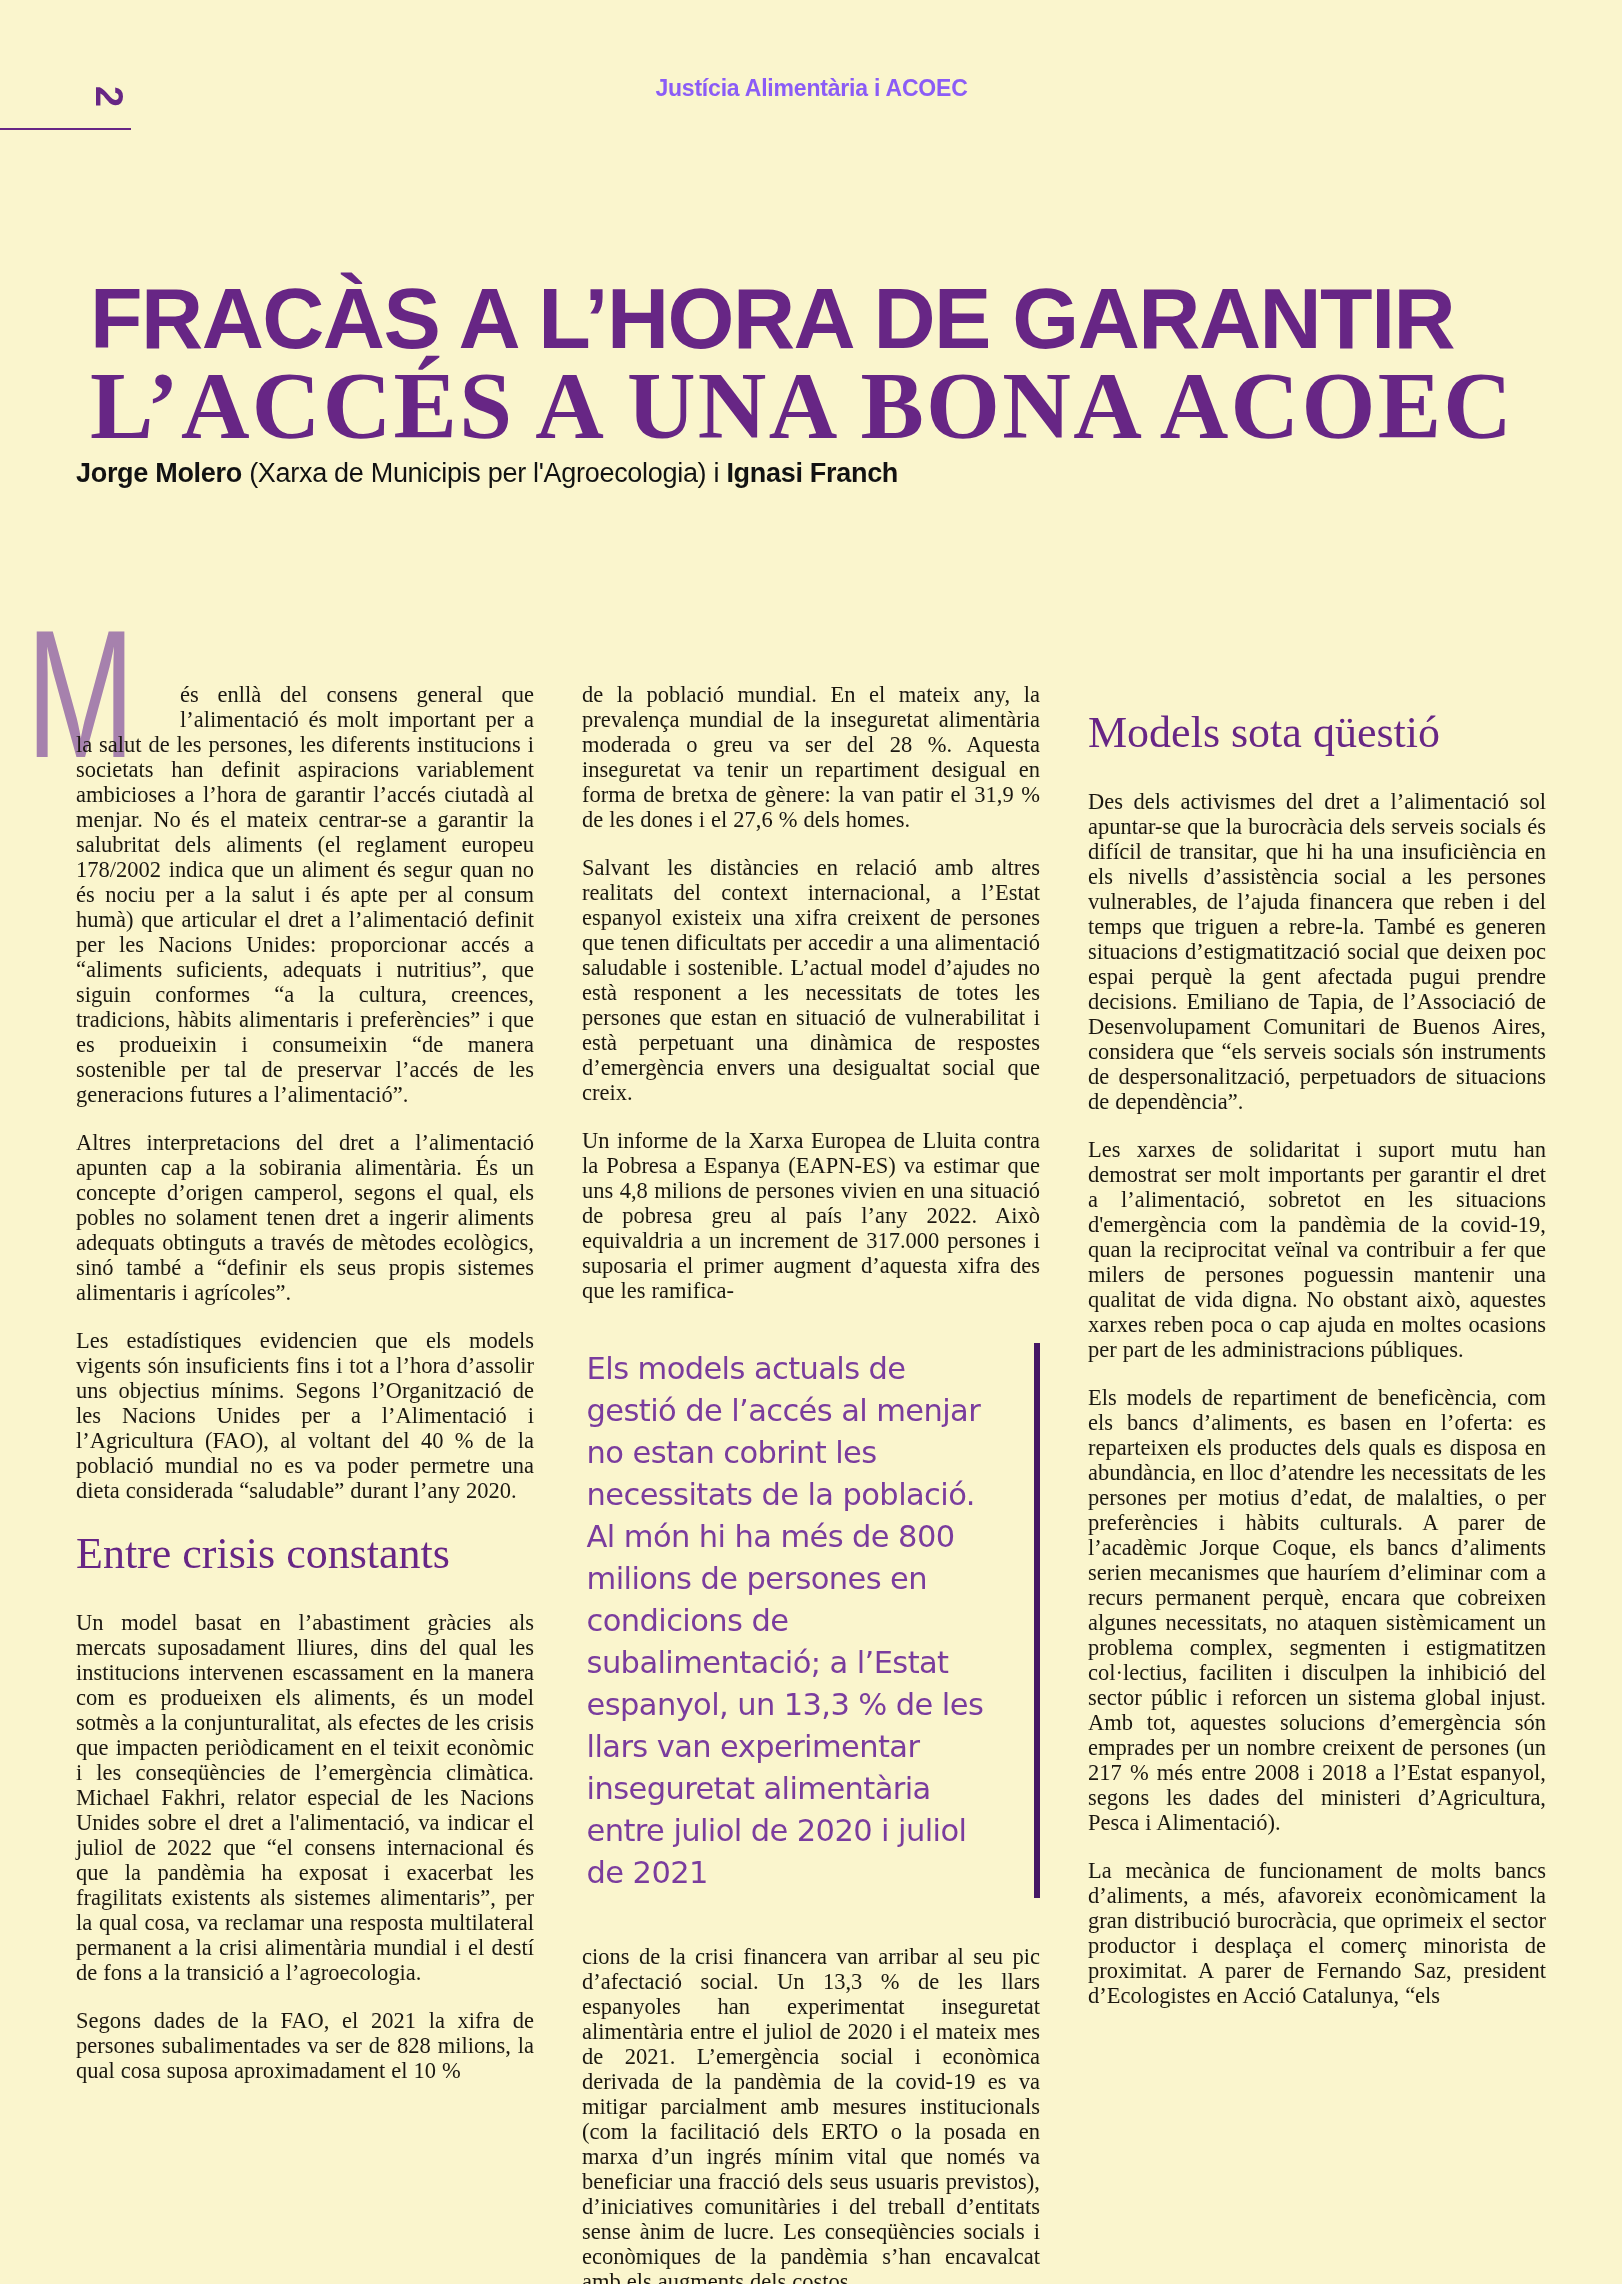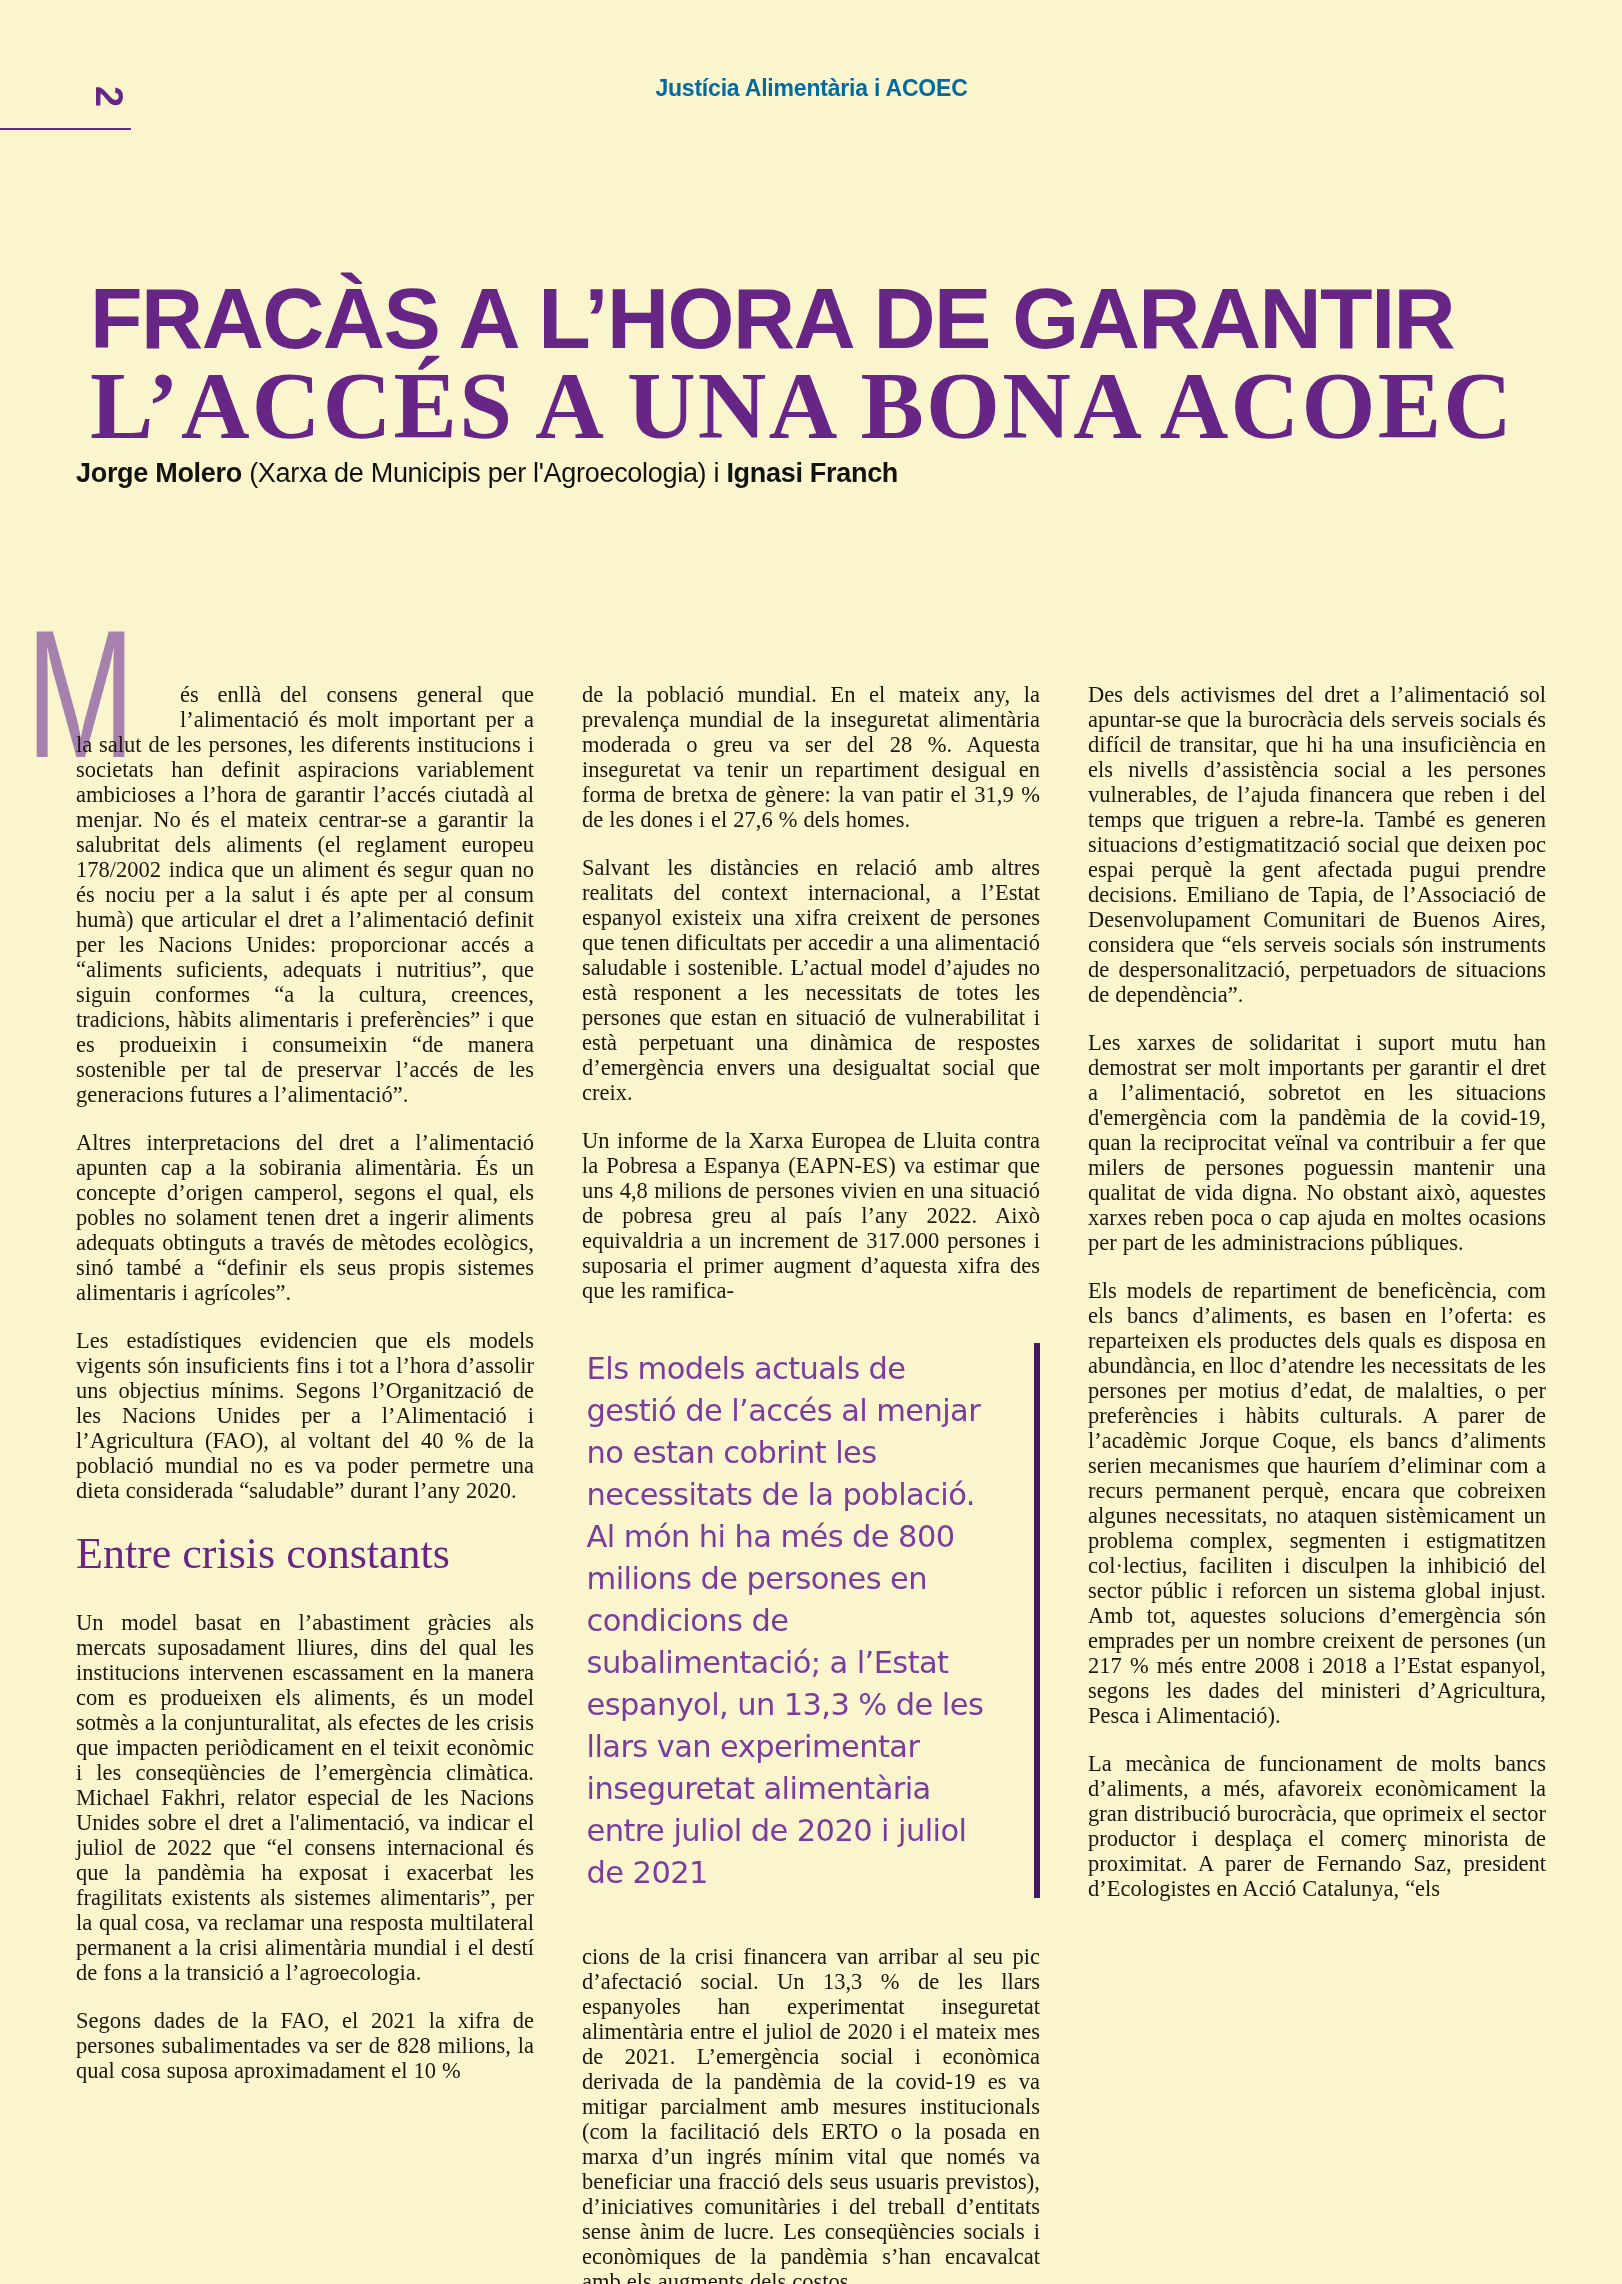--- a/index.html
+++ b/index.html
@@ -9,21 +9,21 @@
     font-family:"Liberation Serif", serif;
     color:#1b1710;
     position:relative;
     overflow:hidden;
   }
   .running-header{
     position:absolute;top:75px;left:0;width:100%;
     text-align:center;
     font-family:"Liberation Sans", sans-serif;
     font-weight:bold;font-size:23px;letter-spacing:-0.2px;
-    color:#0369a1;
+    color:#8b5cf6;
   }
   .page-number{
     position:absolute;left:90px;top:78px;width:37px;height:37px;
     font-family:"Liberation Sans", sans-serif;
     font-weight:bold;font-size:38px;line-height:37px;text-align:center;
     color:#672685;
     transform:rotate(90deg);
   }
   .page-number-rule{
     position:absolute;left:0;top:128px;width:131px;height:2.3px;
@@ -125,20 +125,21 @@
 
   <div class="col">
     <p class="body-para">de la població mundial. En el mateix any, la prevalença mundial de la inseguretat alimentària moderada o greu va ser del 28 %. Aquesta inseguretat va tenir un repartiment desigual en forma de bretxa de gènere: la van patir el 31,9 % de les dones i el 27,6 % dels homes.</p>
     <p class="body-para">Salvant les distàncies en relació amb altres realitats del context internacional, a l’Estat espanyol existeix una xifra creixent de persones que tenen dificultats per accedir a una alimentació saludable i sostenible. L’actual model d’ajudes no està responent a les necessitats de totes les persones que estan en situació de vulnerabilitat i està perpetuant una dinàmica de respostes d’emergència envers una desigualtat social que creix.</p>
     <p class="body-para">Un informe de la Xarxa Europea de Lluita contra la Pobresa a Espanya (EAPN-ES) va estimar que uns 4,8 milions de persones vivien en una situació de pobresa greu al país l’any 2022. Això equivaldria a un increment de 317.000 persones i suposaria el primer augment d’aquesta xifra des que les ramifica-</p>
     <blockquote class="pull-quote">Els models actuals de gestió de l’accés al menjar no estan cobrint les necessitats de la població. Al món hi ha més de 800 milions de persones en condicions de subalimentació; a l’Estat espanyol, un 13,3 % de les llars van experimentar inseguretat alimentària entre juliol de 2020 i juliol de 2021</blockquote>
     <p class="body-para">cions de la crisi financera van arribar al seu pic d’afectació social. Un 13,3 % de les llars espanyoles han experimentat inseguretat alimentària entre el juliol de 2020 i el mateix mes de 2021. L’emergència social i econòmica derivada de la pandèmia de la covid-19 es va mitigar parcialment amb mesures institucionals (com la facilitació dels ERTO o la posada en marxa d’un ingrés mínim vital que només va beneficiar una fracció dels seus usuaris previstos), d’iniciatives comunitàries i del treball d’entitats sense ànim de lucre. Les conseqüències socials i econòmiques de la pandèmia s’han encavalcat amb els augments dels costos</p>
   </div>
 
   <div class="col">
+    <h2 class="section-heading">Models sota qüestió</h2>
     <p class="body-para">Des dels activismes del dret a l’alimentació sol apuntar-se que la burocràcia dels serveis socials és difícil de transitar, que hi ha una insuficiència en els nivells d’assistència social a les persones vulnerables, de l’ajuda financera que reben i del temps que triguen a rebre-la. També es generen situacions d’estigmatització social que deixen poc espai perquè la gent afectada pugui prendre decisions. Emiliano de Tapia, de l’Associació de Desenvolupament Comunitari de Buenos Aires, considera que “els serveis socials són instruments de despersonalització, perpetuadors de situacions de dependència”.</p>
     <p class="body-para">Les xarxes de solidaritat i suport mutu han demostrat ser molt importants per garantir el dret a l’alimentació, sobretot en les situacions d'emergència com la pandèmia de la covid-19, quan la reciprocitat veïnal va contribuir a fer que milers de persones poguessin mantenir una qualitat de vida digna. No obstant això, aquestes xarxes reben poca o cap ajuda en moltes ocasions per part de les administracions públiques.</p>
     <p class="body-para">Els models de repartiment de beneficència, com els bancs d’aliments, es basen en l’oferta: es reparteixen els productes dels quals es disposa en abundància, en lloc d’atendre les necessitats de les persones per motius d’edat, de malalties, o per preferències i hàbits culturals. A parer de l’acadèmic Jorque Coque, els bancs d’aliments serien mecanismes que hauríem d’eliminar com a recurs permanent perquè, encara que cobreixen algunes necessitats, no ataquen sistèmicament un problema complex, segmenten i estigmatitzen col·lectius, faciliten i disculpen la inhibició del sector públic i reforcen un sistema global injust. Amb tot, aquestes solucions d’emergència són emprades per un nombre creixent de persones (un 217 % més entre 2008 i 2018 a l’Estat espanyol, segons les dades del ministeri d’Agricultura, Pesca i Alimentació).</p>
     <p class="body-para">La mecànica de funcionament de molts bancs d’aliments, a més, afavoreix econòmicament la gran distribució burocràcia, que oprimeix el sector productor i desplaça el comerç minorista de proximitat. A parer de Fernando Saz, president d’Ecologistes en Acció Catalunya, “els</p>
   </div>
 
 </div>
 
 
 </body></html>

